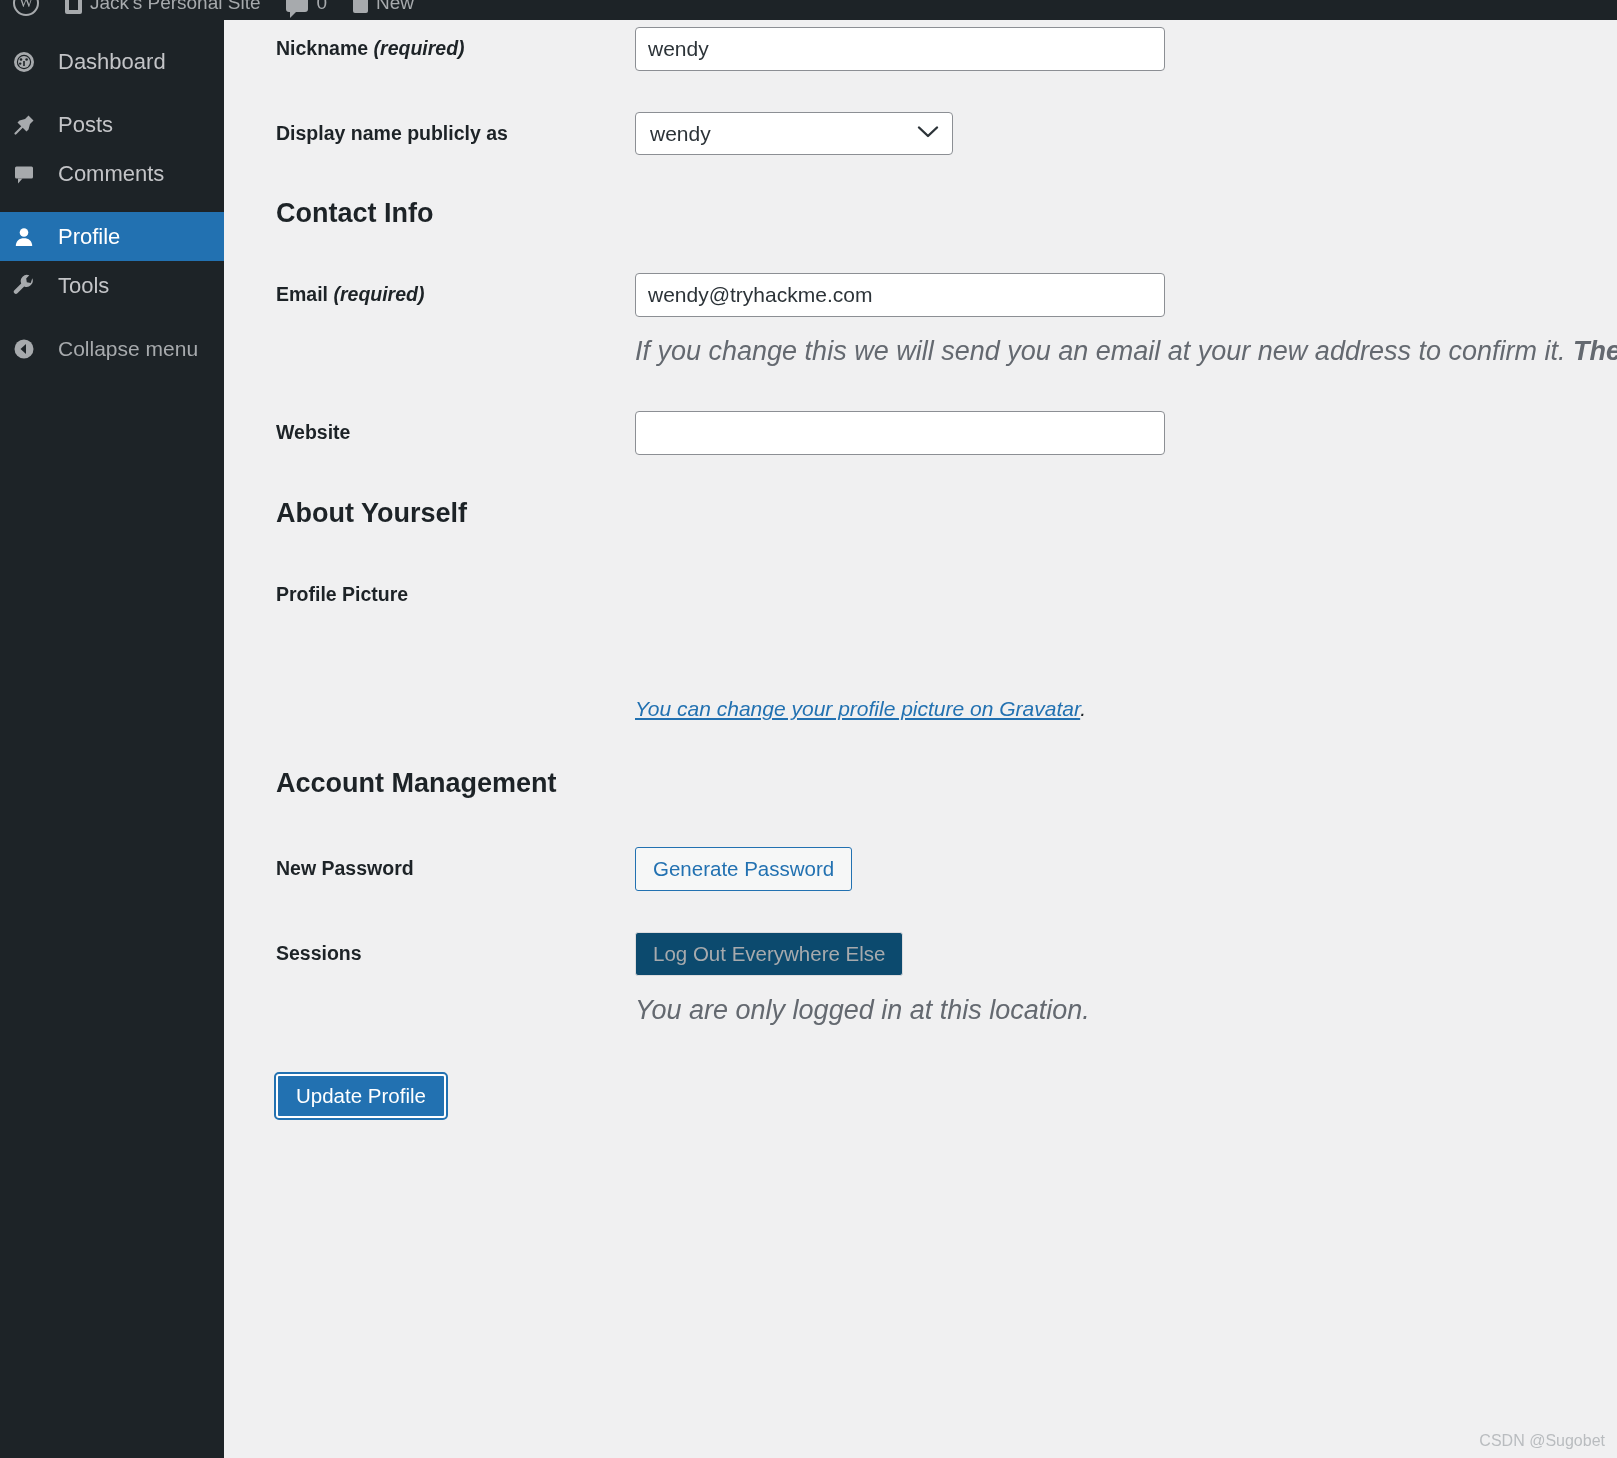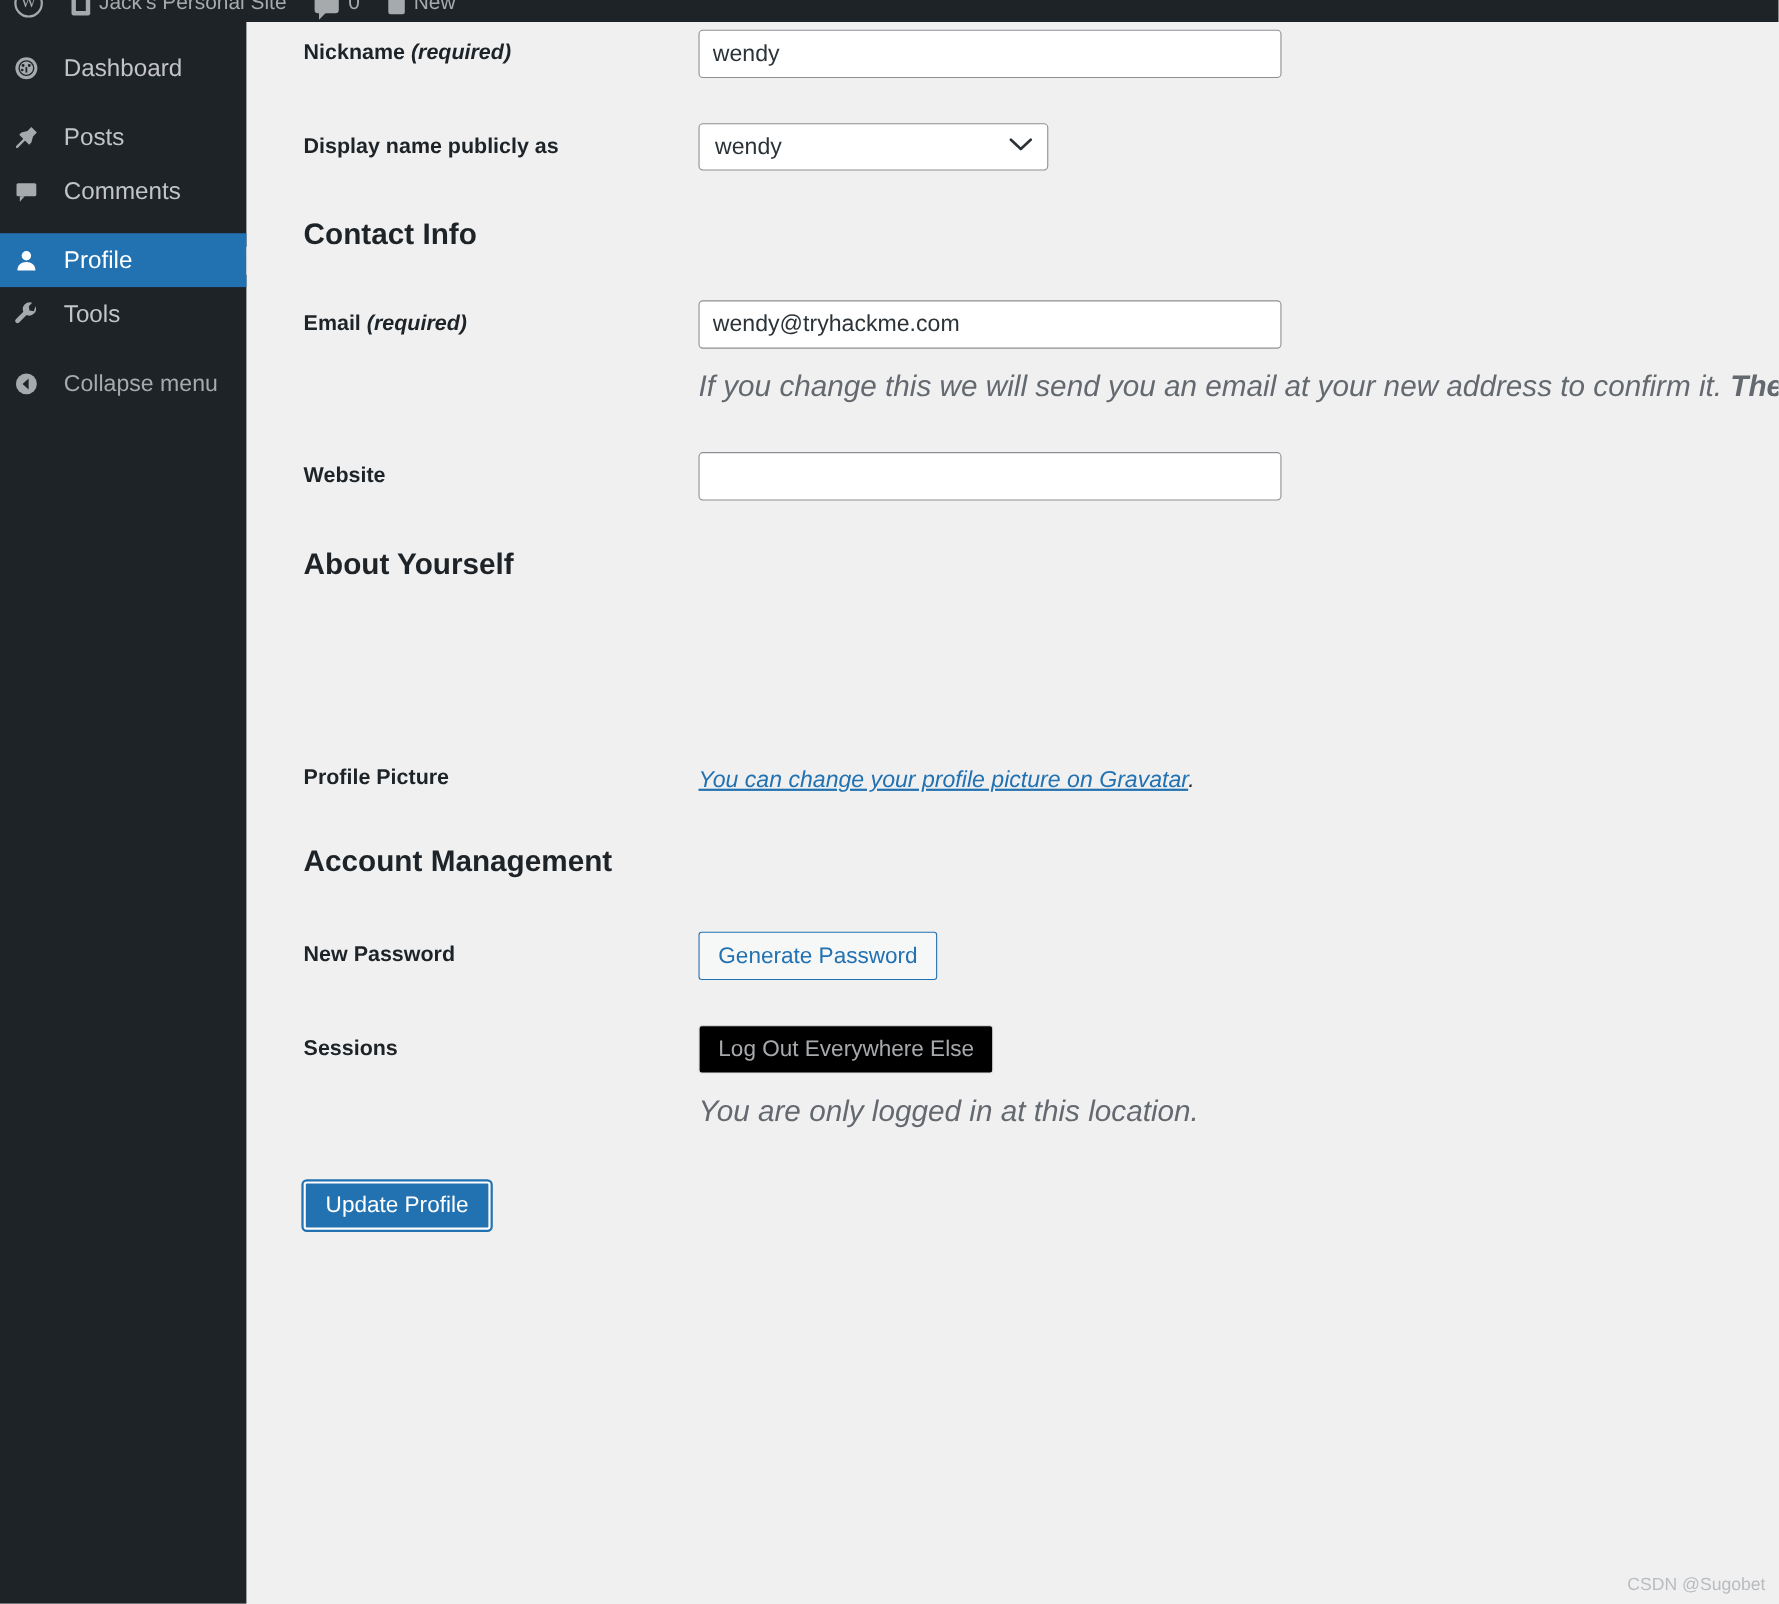--- a/index.html
+++ b/index.html
@@ -283,21 +283,21 @@
     font-family: "Liberation Sans", sans-serif;
     cursor: pointer;
     white-space: nowrap;
   }
   .button-disabled {
     display: inline-flex;
     align-items: center;
     justify-content: center;
     height: 44px;
     padding: 0 17px;
-    background: #000000;
+    background: #0c4a6e;
     border: 1px solid #dcdcde;
     border-radius: 3px;
     color: #a7aaad;
     font-size: 20.5px;
     font-family: "Liberation Sans", sans-serif;
     cursor: default;
     white-space: nowrap;
   }
   .button-primary {
     display: inline-flex;
@@ -471,21 +471,21 @@
     <div class="row" style="margin-top:39px;">
       <div class="row-label">Website</div>
       <div class="row-field" style="padding-left:33px;">
         <input type="url" class="input-regular" value="" style="">
       </div>
     </div>
 
     <div class="section-heading" style="margin-top:42px;">About Yourself</div>
 
 
-    <div class="row" style="margin-top:44px;align-items:flex-end;">
+    <div class="row" style="margin-top:44px;">
       <div class="row-label">Profile Picture</div>
       <div class="row-field" style="padding-left:33px;">
         <div class="avatar-box"></div>
         <div style="margin-top:28px;">
           <span class="gravatar-link">You can change your profile picture on Gravatar</span><span class="gravatar-sentence">.</span>
         </div>
       </div>
     </div>
 
     <div class="section-heading" style="margin-top:46px;">Account Management</div>

